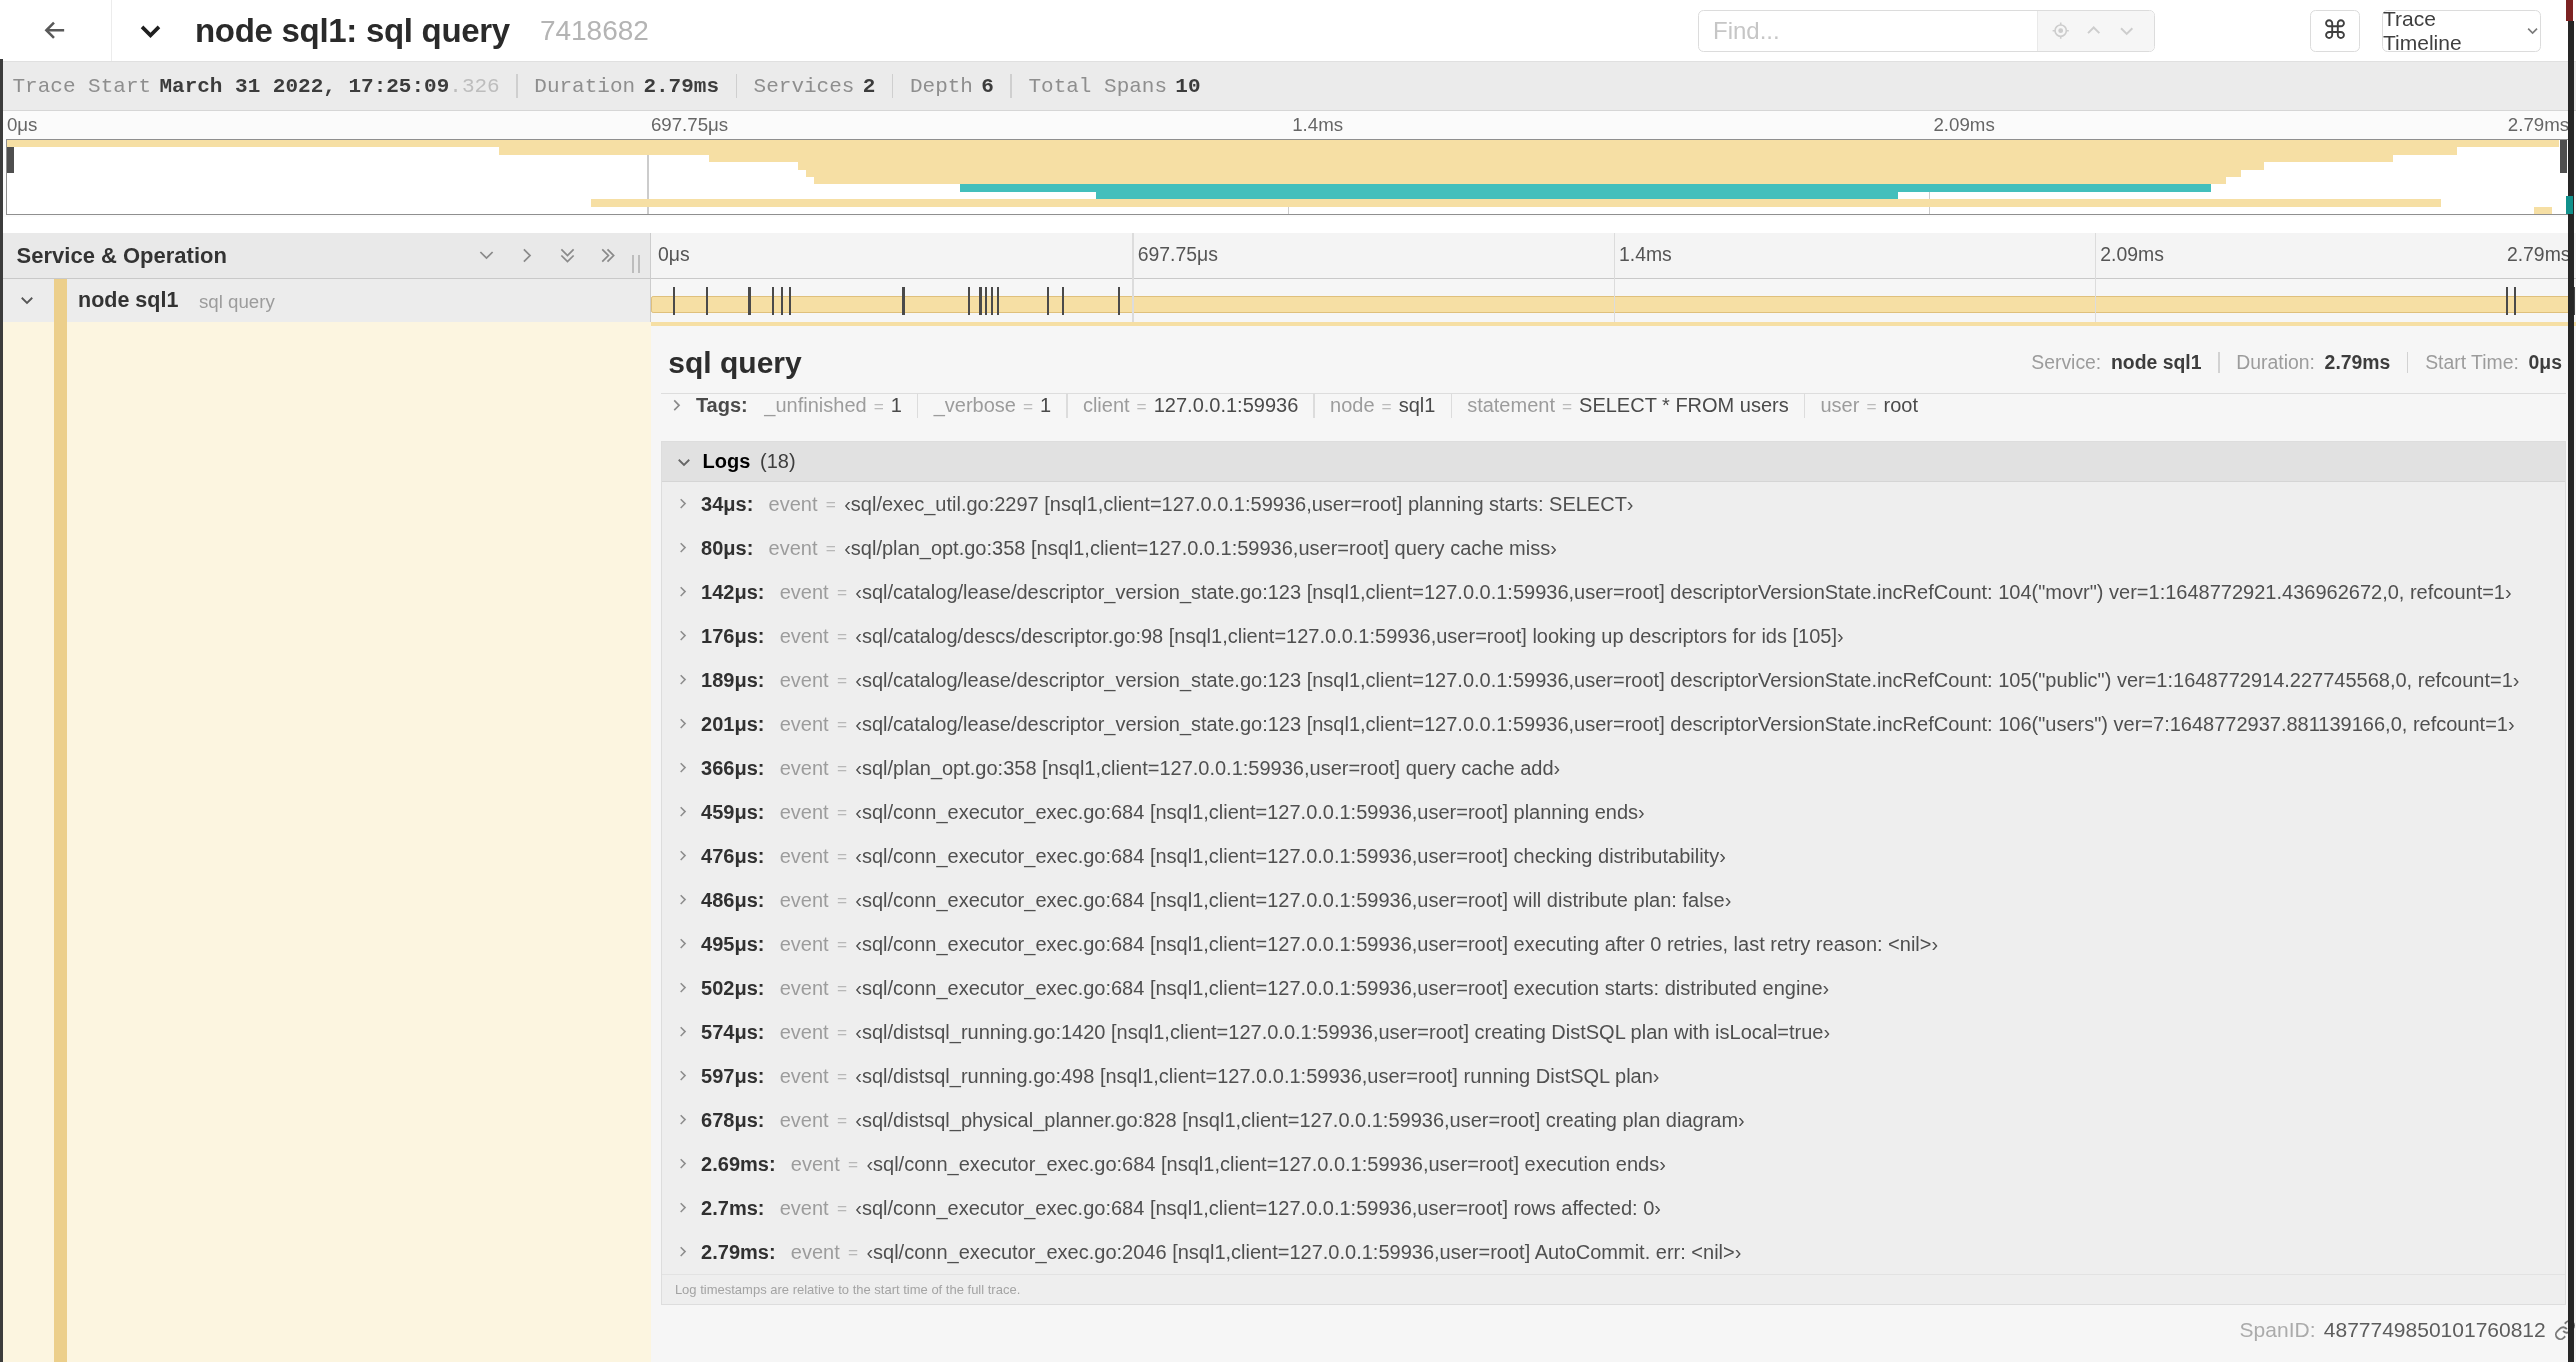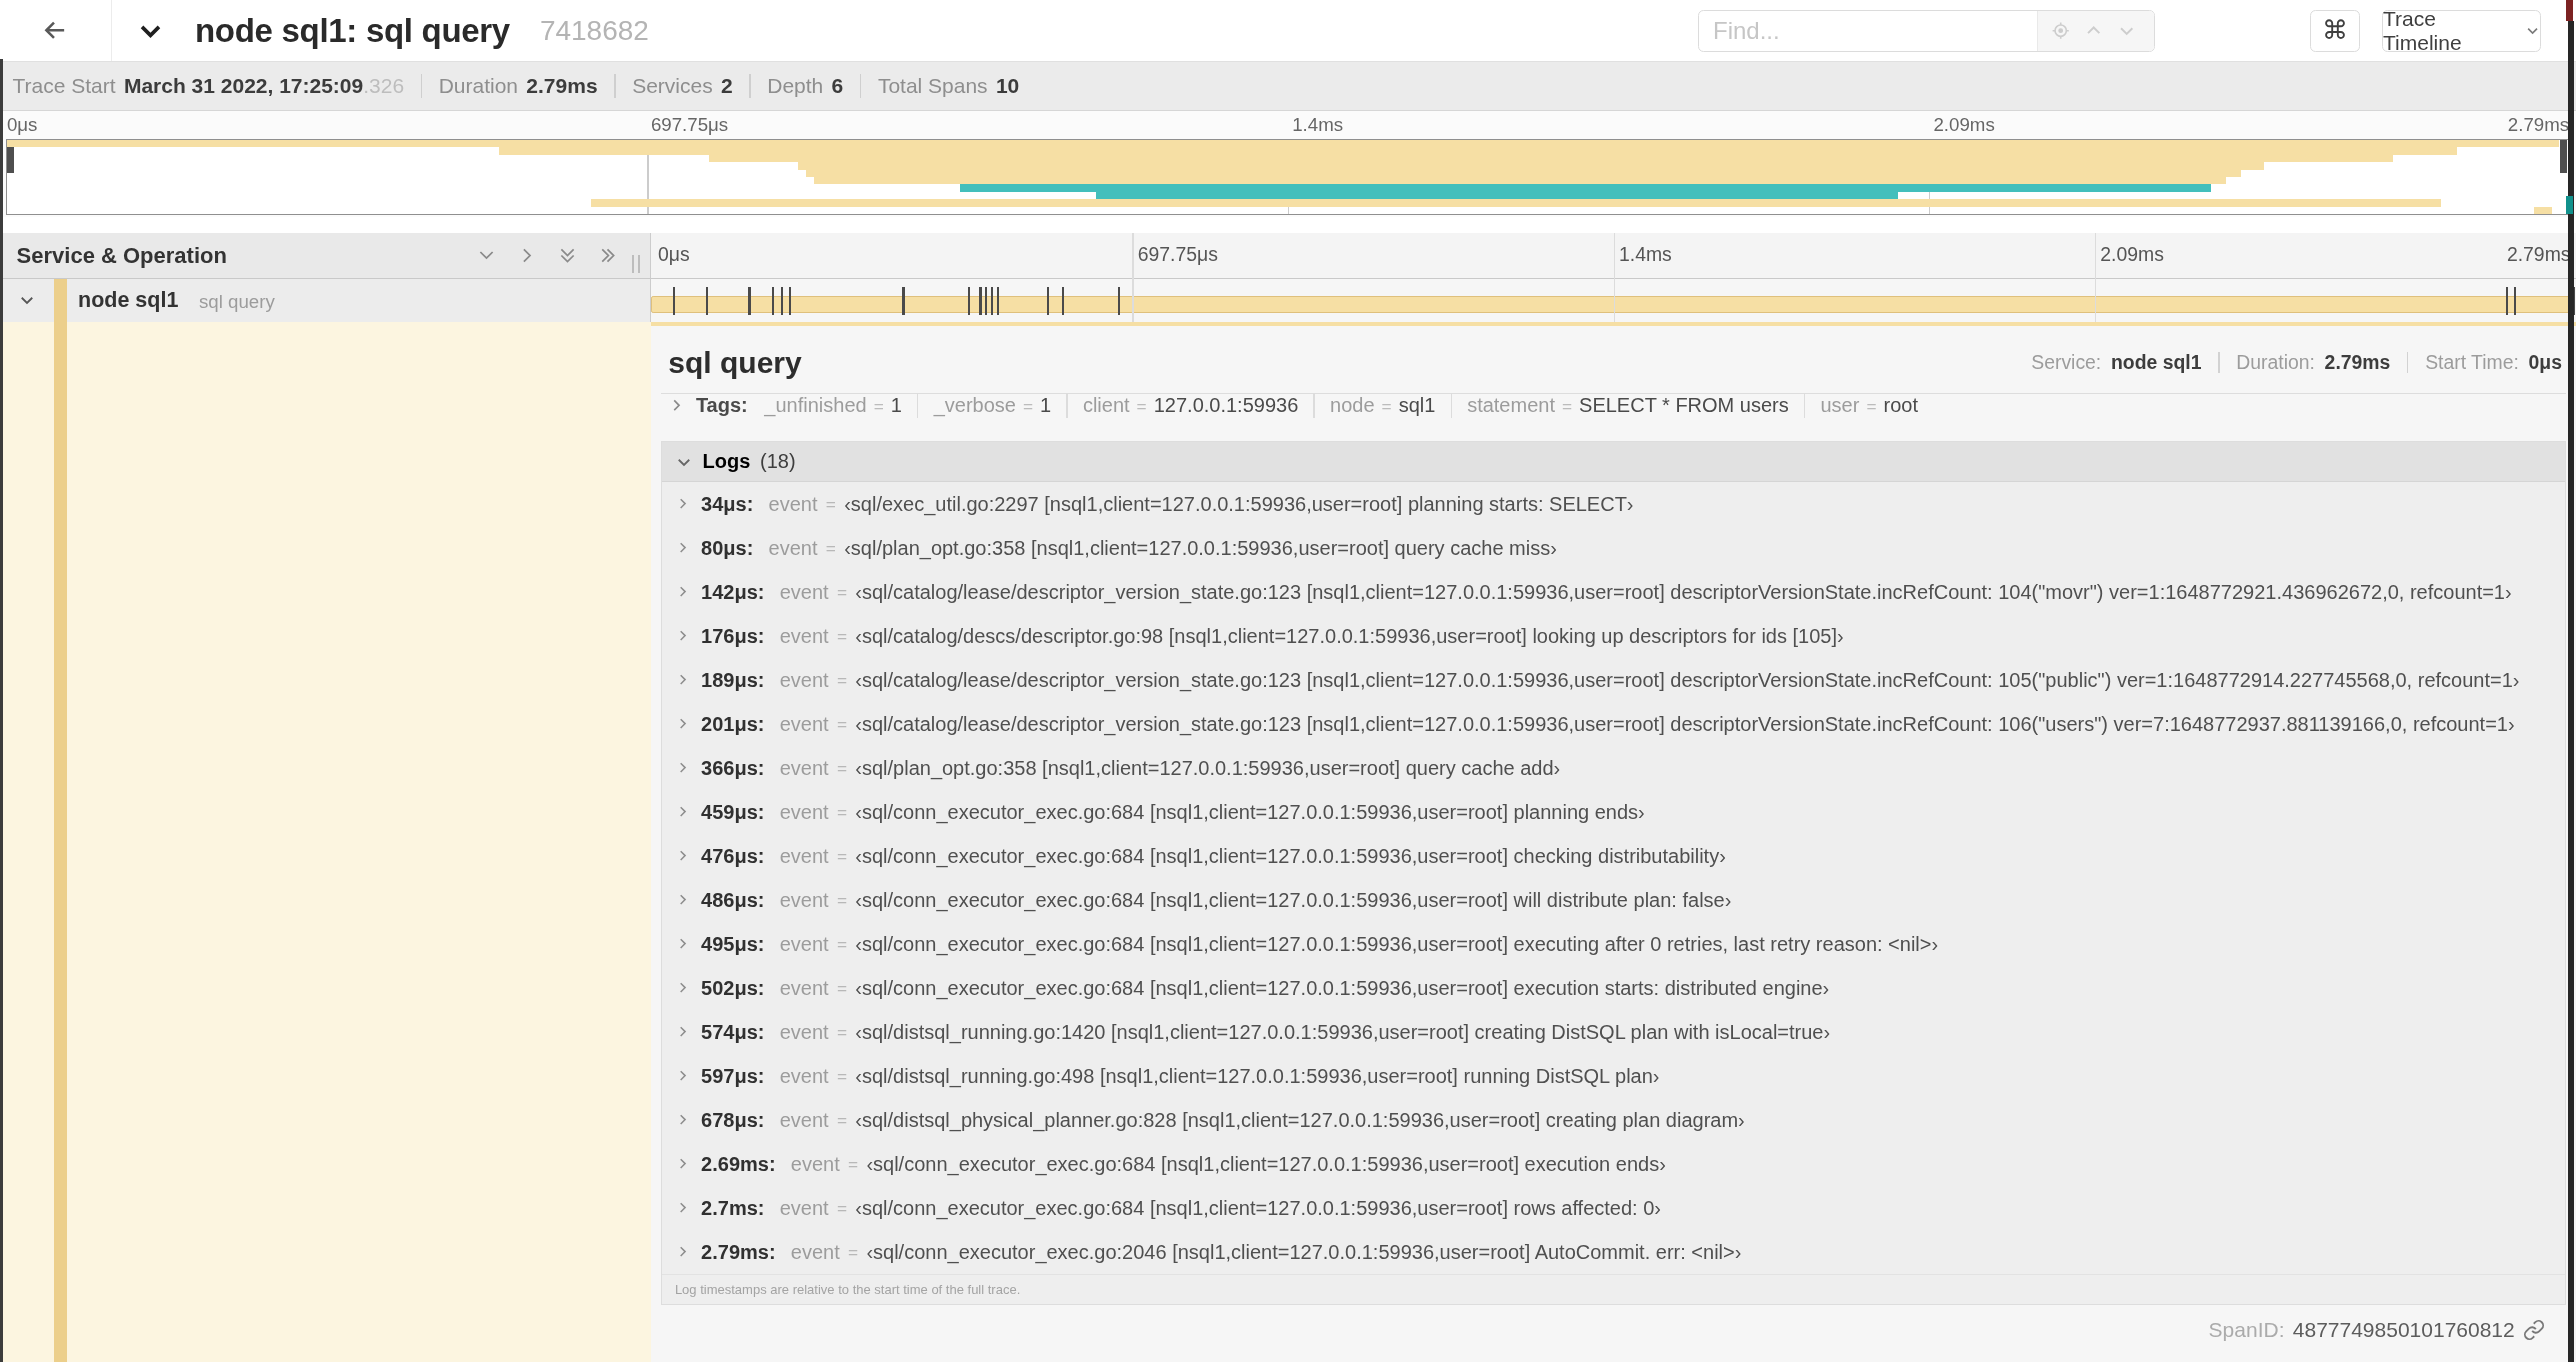--- a/index.html
+++ b/index.html
@@ -27,21 +27,21 @@
     box-sizing:border-box;cursor:pointer;background:#fff;}
   .view-btn{position:absolute;left:2382px;top:9.7px;width:159px;height:42px;border:1.4px solid #dcdcdc;
     border-radius:5.5px;display:flex;align-items:center;justify-content:center;gap:8.3px;font-size:21px;
     color:#3f3f3f;box-sizing:border-box;cursor:pointer;background:#fff;}
   .view-btn .chev{color:#7a7a7a;display:flex;}
 
   
   .metabar{position:absolute;left:0;top:61px;width:2576px;height:50px;background:#ebebeb;
     border-top:0.7px solid #e0e0e0;border-bottom:1.4px solid #d6d6d6;display:flex;align-items:center;
     padding-left:12.5px;box-sizing:border-box;font-size:21px;}
-  .m-item{display:flex;align-items:flex-start;}
+  .m-item{display:flex;align-items:flex-start;font-family:Liberation Mono, monospace;}
   .m-label{color:#8e8e8e;margin-right:8.3px;}
   .m-value{font-weight:bold;color:#3c3c3c;}
   .m-suffix{color:#bdbdbd;}
   .m-sep{width:1.4px;height:23.5px;background:#cfcfcf;margin:0 16.6px;}
 
   
   .minimap{position:absolute;left:0;top:111px;width:2576px;height:106px;background:#fbfbfb;}
   .mm-labels{position:absolute;left:5.5px;right:5.5px;top:0;height:28px;font-size:18.7px;color:#666;}
   .mm-label{position:absolute;top:2.8px;white-space:nowrap;}
   .mm-canvas{position:absolute;left:5.5px;right:5.5px;top:28px;height:76px;background:#fff;
@@ -111,21 +111,21 @@
   .logs-count{color:#3e3e3e;}
   .log-row{height:44px;display:flex;align-items:center;padding-left:12.5px;white-space:nowrap;
     overflow:hidden;cursor:pointer;}
   .lr-chev{color:#8d8d8d;display:flex;flex:0 0 auto;}
   .lr-time{font-weight:bold;font-size:20px;color:#303030;margin-left:11px;}
   .lr-key{color:#9c9c9c;margin-left:15.2px;font-size:20px;}
   .lr-eq{color:#b8b8b8;font-size:17.3px;margin:0 8.3px;}
   .lr-val{color:#4f4f4f;font-size:20px;}
   .logs-note{height:29px;display:flex;align-items:center;padding-left:12.5px;font-size:13px;color:#a3a3a3;
     border-top:0.7px solid #e2e2e2;}
-  .spanid{position:absolute;right:31px;top:996px;display:flex;gap:8.3px;font-size:21px;align-items:center;}
+  .spanid{position:absolute;right:0;top:996px;display:flex;gap:8.3px;font-size:21px;align-items:center;}
   .sid-label{color:#ababab;}
   .sid-val{color:#5c5c5c;}
   .sid-link{color:#787878;display:flex;cursor:pointer;}
 
   
   .edge-left{position:absolute;left:0;top:59px;width:2.8px;height:1304px;background:#3c3c3c;}
   .edge-red{position:absolute;left:2566px;top:0;width:7px;height:21px;background:#7c2222;}
   .edge-dark{position:absolute;left:2568px;top:21px;width:5.5px;height:1342px;background:#262626;}
   .edge-teal{position:absolute;left:2566px;top:196px;width:7px;height:18px;background:#11918c;}
 

